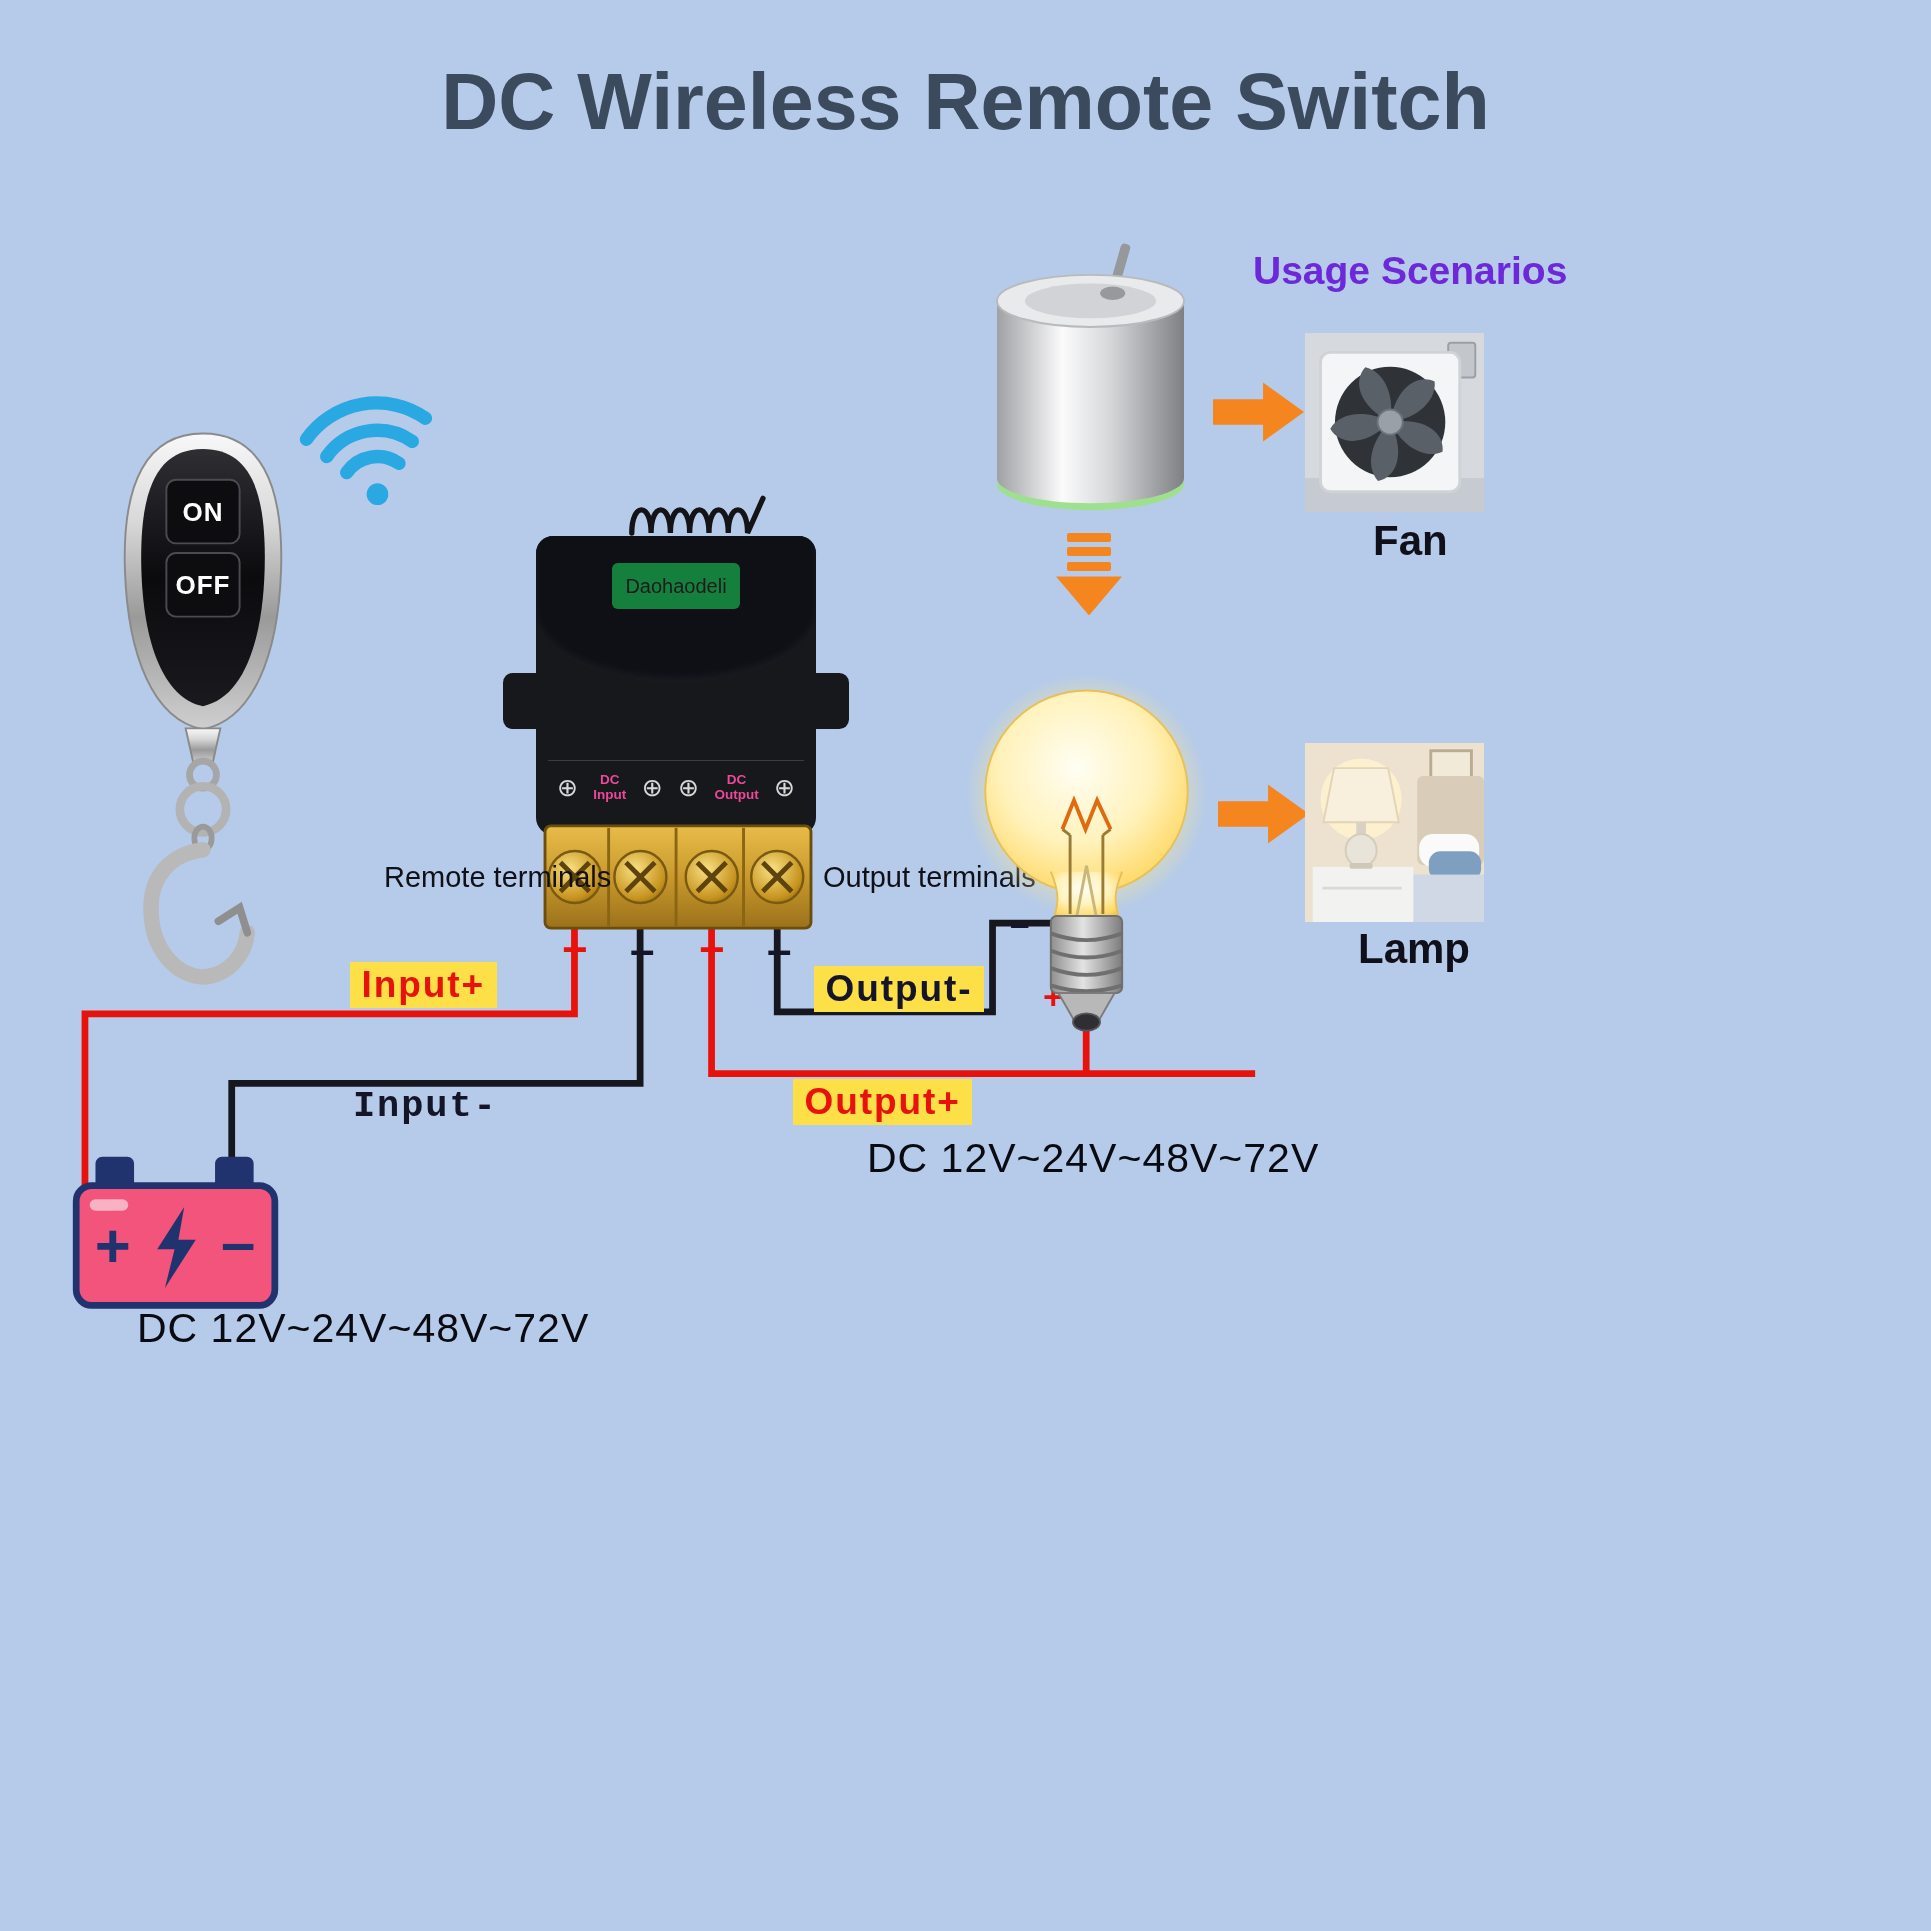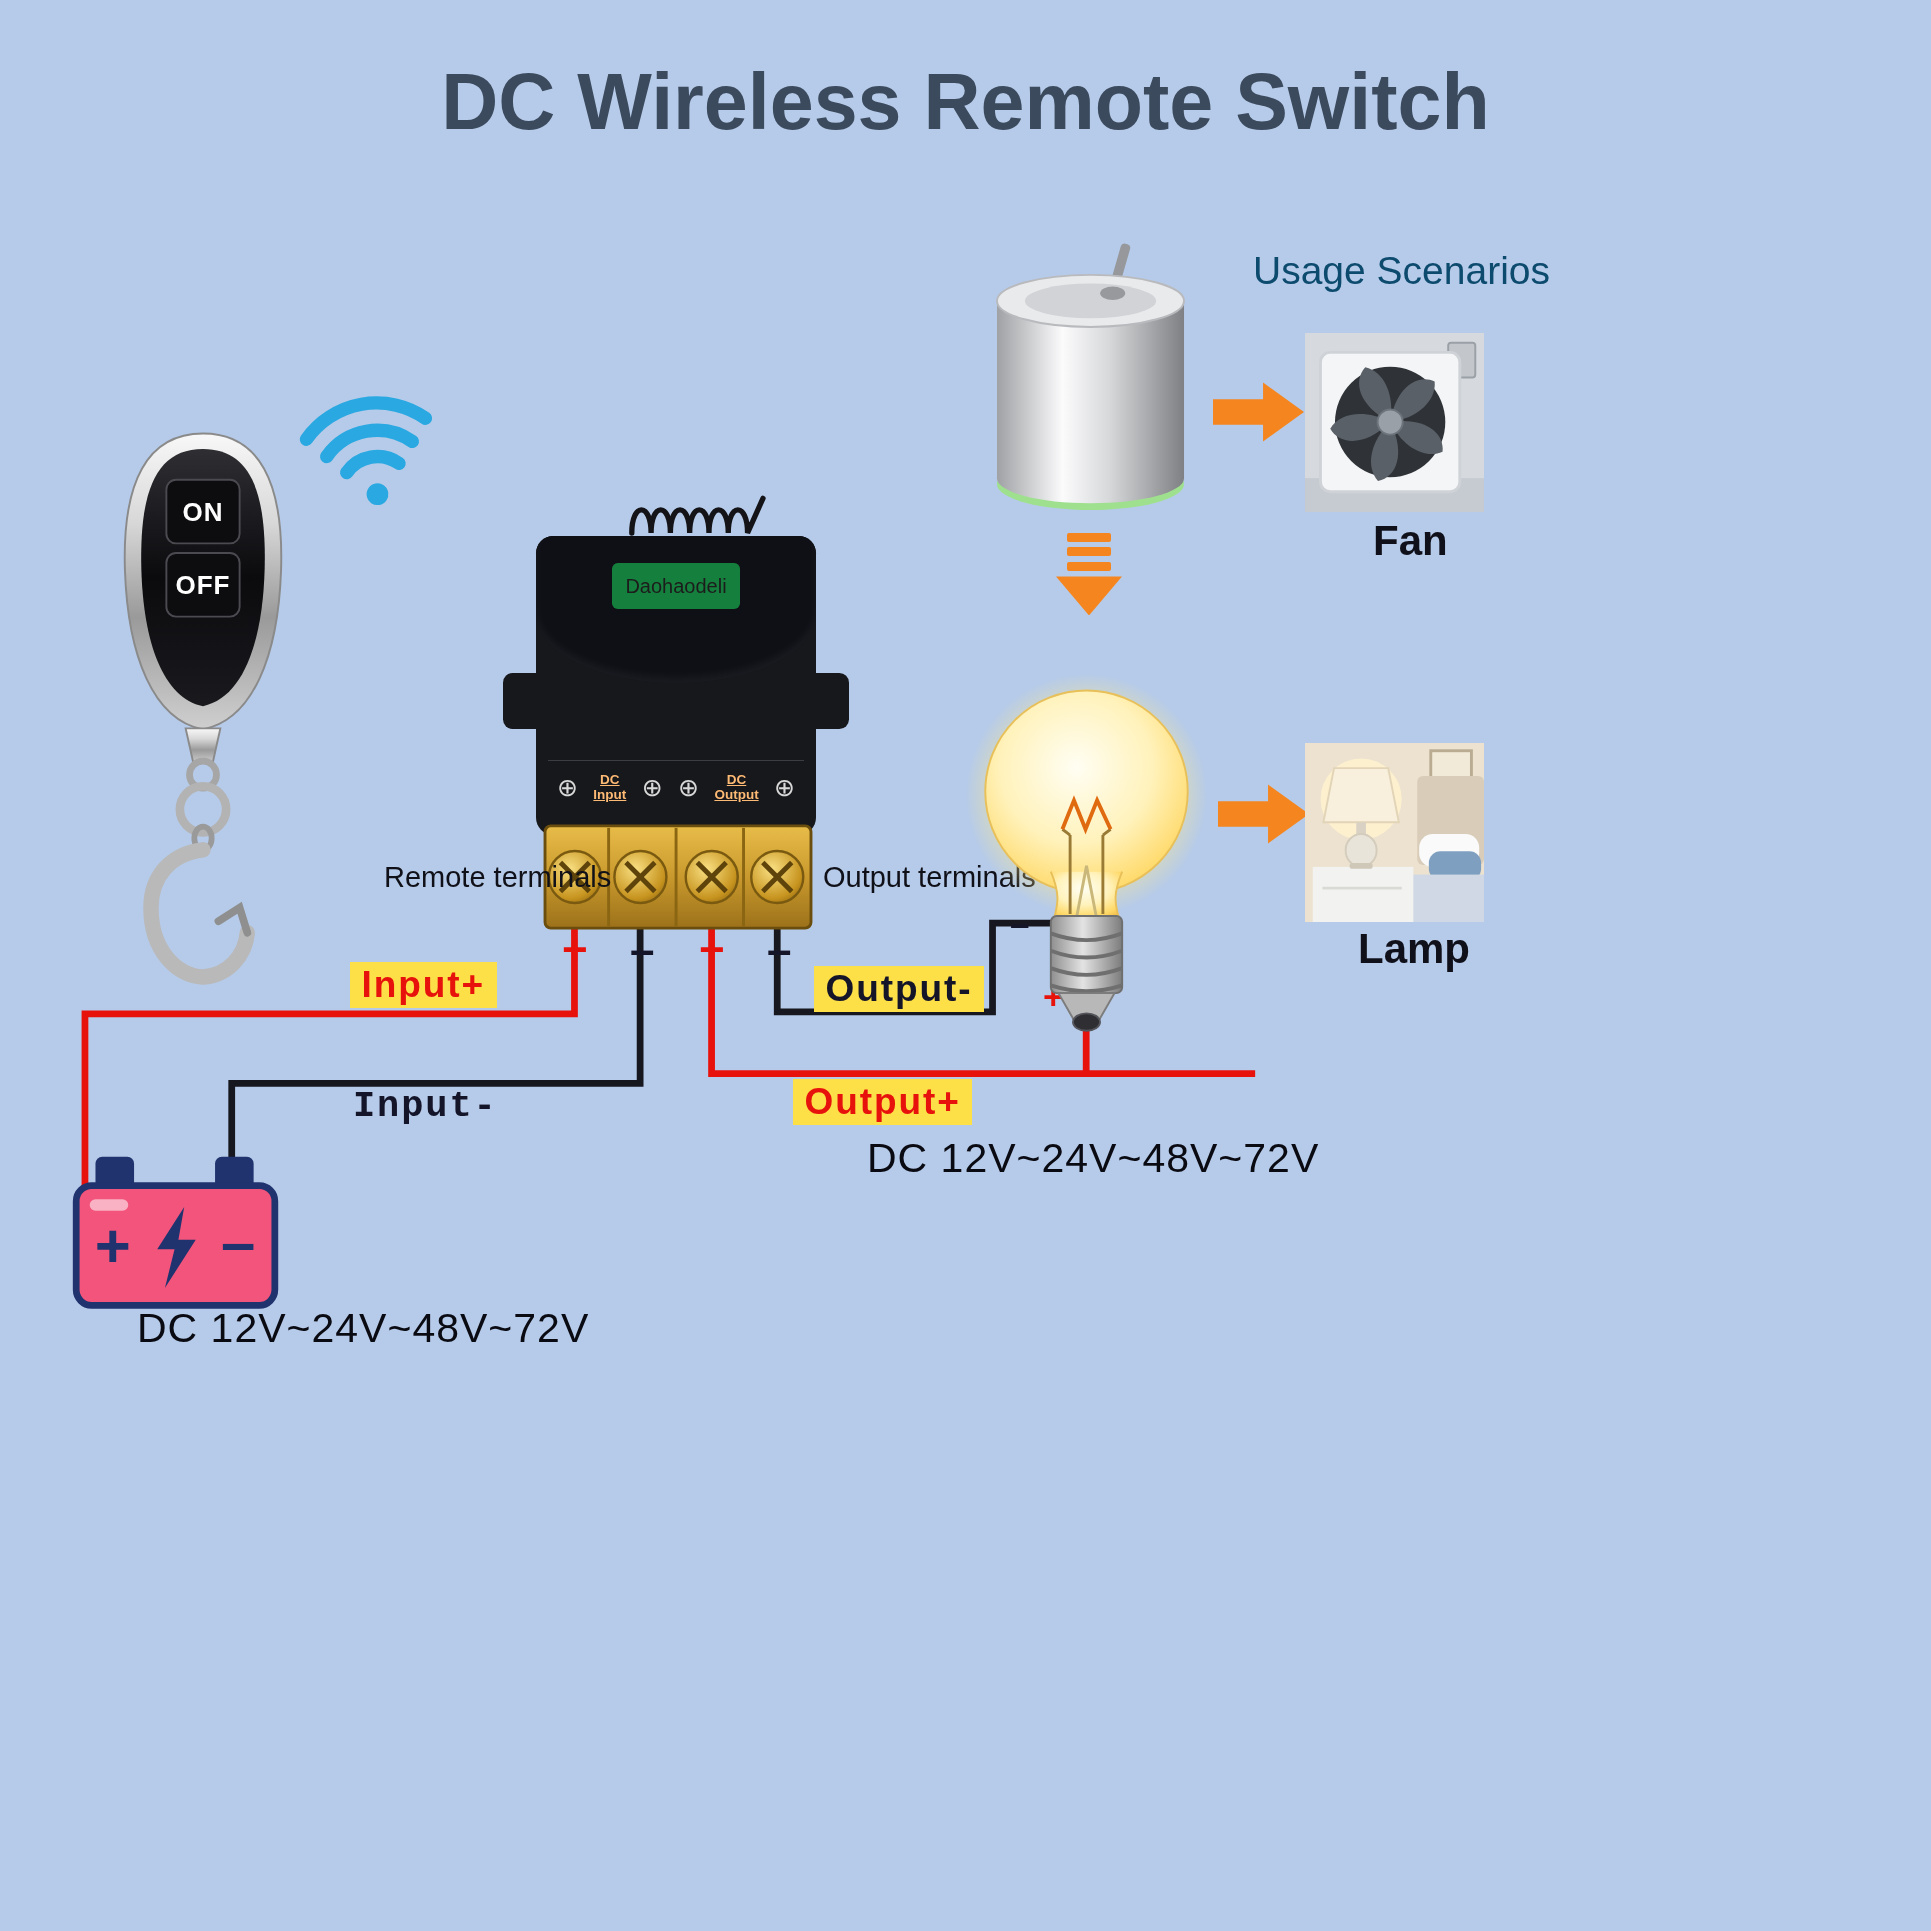--- a/index.html
+++ b/index.html
@@ -17,39 +17,39 @@
   .wire-label { position:absolute; font-weight:bold; font-size:37px; letter-spacing:1.9px; z-index:2; }
   .boxed { background:#fde047; padding:1.9px 11.6px; }
   .red-text { color:#e8120d; }
   .dark-text { color:#15152a; }
 
   .terminals-caption { position:absolute; font-size:29px; color:#101018; z-index:3; }
   .polarity { position:absolute; font-size:44px; font-weight:bold; z-index:3; }
 
   .voltage { position:absolute; font-size:41px; color:#0a0a12; letter-spacing:1px; z-index:3; }
 
-  .usage-heading { position:absolute; font-size:39px; font-weight:normal; color:#0c4a6e; z-index:3; }
+  .usage-heading { position:absolute; font-size:39px; font-weight:bold; color:#6d28d9; z-index:3; }
   .photo-label { position:absolute; font-size:42px; font-weight:bold; color:#10101a; z-index:3; }
 
   
   .receiver { position:absolute; left:536px; top:536px; width:280px; height:299px;
               background:#17181c; border-radius:17.4px; z-index:3; }
   .receiver-top { position:absolute; left:0; top:0; right:0; height:147px; background:#0f1015;
                   border-radius:17.4px 17.4px 50% 50% / 17.4px 17.4px 68px 68px;
                   box-shadow: inset 0 -5.8px 9.7px rgba(255,255,255,0.05); }
   .brand-plate { position:absolute; left:50%; transform:translateX(-50%); top:27px; width:128px; height:46px;
                  background:#15803d; border-radius:5.8px; display:flex; align-items:center; justify-content:center;
                  font-size:20px; color:#1c1c1c; }
   .side-tab { position:absolute; top:137px; width:33px; height:56px; background:#17181c; }
   .side-tab.left { left:-33px; border-radius:9.7px 0 0 9.7px; }
   .side-tab.right { right:-33px; border-radius:0 9.7px 9.7px 0; }
   .rx-panel { position:absolute; left:11.6px; right:11.6px; top:224px; height:54px; border-top:1.9px solid #3c3c44;
               display:flex; align-items:center; justify-content:center; gap:15.4px; }
   .screw-glyph { font-size:25px; color:#d8d8d8; line-height:1; }
-  .panel-stack { font-size:13.5px; line-height:1.1; color:#fdba74; text-align:center; font-weight:bold;text-decoration:underline; }
+  .panel-stack { font-size:13.5px; line-height:1.1; color:#ec4899; text-align:center; font-weight:bold; }
 
   
   .block-arrow { position:absolute; background:#f5861f; z-index:3;
                  clip-path: polygon(0% 30%, 55% 30%, 55% 4%, 100% 50%, 55% 96%, 55% 70%, 0% 70%); }
   .down-arrow { position:absolute; left:1054px; top:533px; width:70px; z-index:3; }
   .down-arrow .bar { width:44px; height:8.7px; background:#f5861f; border-radius:1.9px; margin:0 auto 5.8px auto; }
   .down-arrow .tri { width:66px; height:39px; background:#f5861f; margin:0 auto;
                      clip-path: polygon(0 0, 100% 0, 50% 100%); }
 </style>
 </head>

